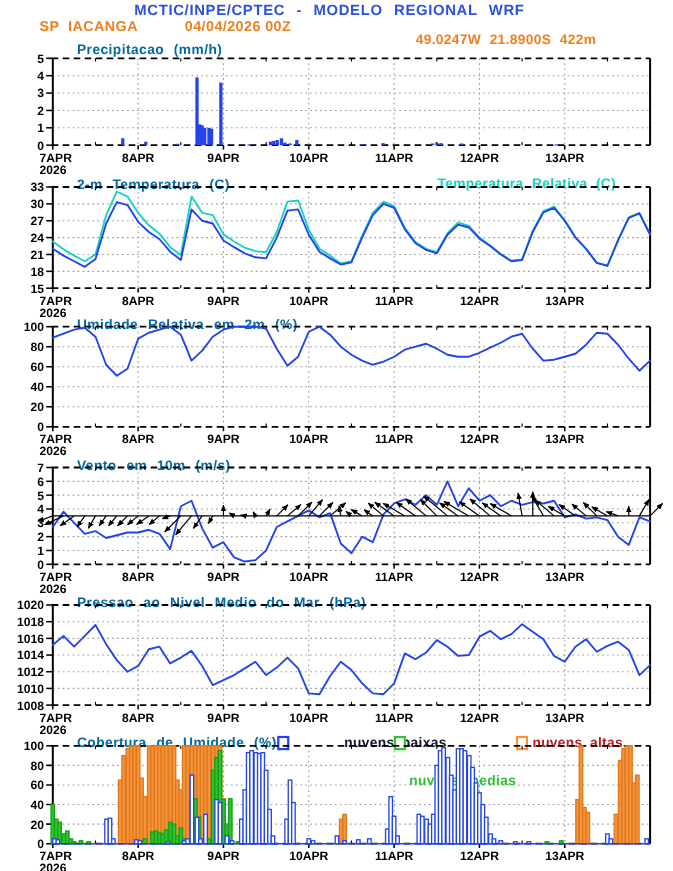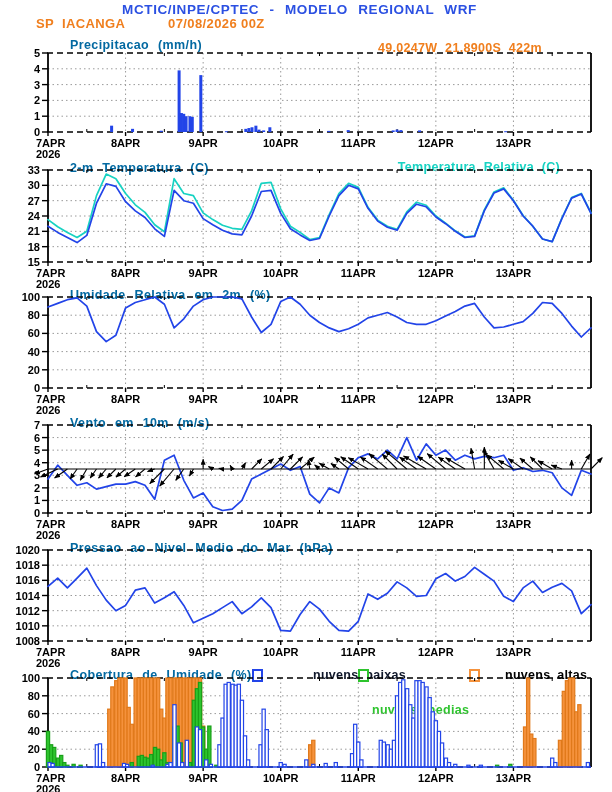--- a/index.html
+++ b/index.html
@@ -21,22 +21,22 @@
   .lbox{position:absolute;top:9px;width:7px;height:9px;border:2px solid #000;background:#fff;}
   .ltext{position:absolute;top:8px;font:700 12.5px "Liberation Sans",sans-serif;letter-spacing:.3px;word-spacing:3px;white-space:nowrap;}
   .tick{font:700 11px "Liberation Sans",sans-serif;fill:#000;}
   .xlab{font:700 11px "Liberation Sans",sans-serif;fill:#000;}
 </style>
 </head>
 <body>
 
 <div class="hdr-title" style="color: rgb(43, 80, 226);">MCTIC/INPE/CPTEC - MODELO REGIONAL WRF</div>
 <div class="hdr-station" style="color: rgb(240, 127, 30);">SP IACANGA</div>
-<div class="hdr-run" style="color: rgb(240, 127, 30);">07/08/2026 00Z</div>
-<div class="hdr-loc" style="color: rgb(240, 127, 30); margin-top: 12px;">49.0247W 21.8900S 422m</div>
+<div class="hdr-run" style="color: rgb(240, 127, 30);">04/04/2026 00Z</div>
+<div class="hdr-loc" style="color: rgb(240, 127, 30);">49.0247W 21.8900S 422m</div>
 
 <div class="panel" id="p-0">
   <div class="ptitle">Precipitacao (mm/h)</div>
   <svg id="chart-0" width="612" height="136">
       <line x1="125.57142857142857" y1="25" x2="125.57142857142857" y2="104" stroke="#9a9a9a" stroke-width="1" stroke-dasharray="1.5 3"></line>
       <line x1="203.14285714285714" y1="25" x2="203.14285714285714" y2="104" stroke="#9a9a9a" stroke-width="1" stroke-dasharray="1.5 3"></line>
       <line x1="280.7142857142857" y1="25" x2="280.7142857142857" y2="104" stroke="#9a9a9a" stroke-width="1" stroke-dasharray="1.5 3"></line>
       <line x1="358.2857142857143" y1="25" x2="358.2857142857143" y2="104" stroke="#9a9a9a" stroke-width="1" stroke-dasharray="1.5 3"></line>
       <line x1="435.85714285714283" y1="25" x2="435.85714285714283" y2="104" stroke="#9a9a9a" stroke-width="1" stroke-dasharray="1.5 3"></line>
       <line x1="513.4285714285714" y1="25" x2="513.4285714285714" y2="104" stroke="#9a9a9a" stroke-width="1" stroke-dasharray="1.5 3"></line>
@@ -442,21 +442,21 @@
     </svg>
 </div>
 
 <div class="panel" id="p-5">
   <div class="ptitle">Cobertura de Umidade (%)</div>
   <span class="lbox" style="left: 252px; color: rgb(34, 68, 232); border-color: rgb(34, 68, 232);"></span>
   <span class="ltext" style="left: 276px; color: #0f172a; margin-left: 37px;">nuvens baixas</span>
   <span class="lbox" style="left: 358px; color: rgb(46, 196, 46); border-color: rgb(46, 196, 46);"></span>
   <span class="ltext" style="left: 372px; color: rgb(46, 196, 46); margin-top: 35px;">nuvens medias</span>
   <span class="lbox" style="left: 469px; color: rgb(245, 146, 60); border-color: rgb(245, 146, 60);"></span>
-  <span class="ltext" style="left: 505px; color: #000000;">nuvens altas</span>
+  <span class="ltext" style="left: 484px; color: #b91c1c;">nuvens altas</span>
   <svg id="chart-5" width="612" height="136">
       <line x1="125.57142857142857" y1="18" x2="125.57142857142857" y2="107" stroke="#9a9a9a" stroke-width="1" stroke-dasharray="1.5 3"></line>
       <line x1="203.14285714285714" y1="18" x2="203.14285714285714" y2="107" stroke="#9a9a9a" stroke-width="1" stroke-dasharray="1.5 3"></line>
       <line x1="280.7142857142857" y1="18" x2="280.7142857142857" y2="107" stroke="#9a9a9a" stroke-width="1" stroke-dasharray="1.5 3"></line>
       <line x1="358.2857142857143" y1="18" x2="358.2857142857143" y2="107" stroke="#9a9a9a" stroke-width="1" stroke-dasharray="1.5 3"></line>
       <line x1="435.85714285714283" y1="18" x2="435.85714285714283" y2="107" stroke="#9a9a9a" stroke-width="1" stroke-dasharray="1.5 3"></line>
       <line x1="513.4285714285714" y1="18" x2="513.4285714285714" y2="107" stroke="#9a9a9a" stroke-width="1" stroke-dasharray="1.5 3"></line>
       <line x1="42" y1="107" x2="48" y2="107" stroke="#000" stroke-width="1.4"></line>
       <text x="40" y="111" text-anchor="end" class="tick">0</text>
       <line x1="48" y1="89.2" x2="591" y2="89.2" stroke="#9a9a9a" stroke-width="1" stroke-dasharray="1.5 3"></line>

